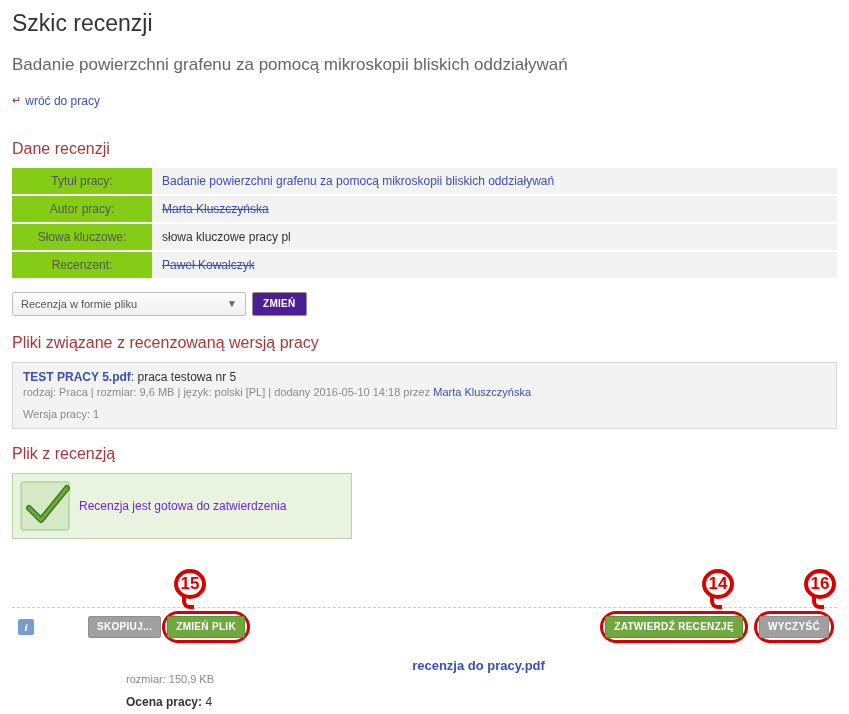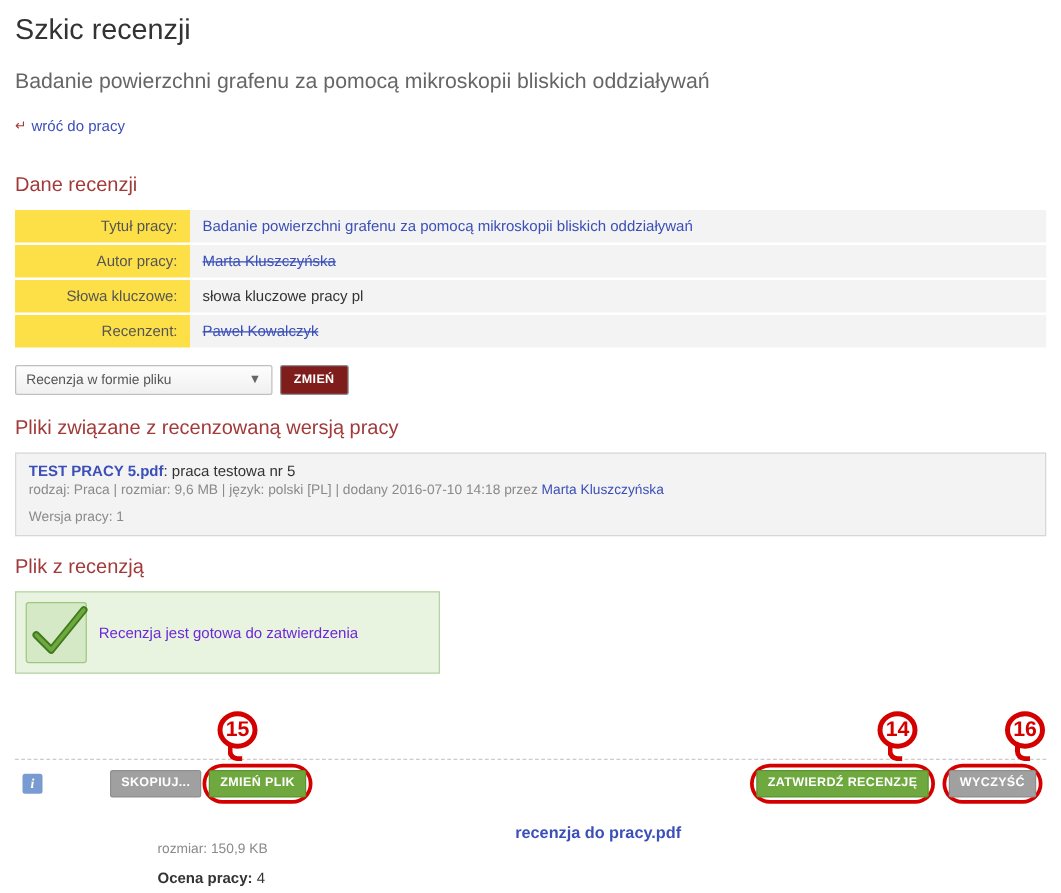--- a/index.html
+++ b/index.html
@@ -50,64 +50,64 @@
     margin-bottom: 12px;
   }
   .data-table td {
     padding: 6px 10px;
     border-bottom: 2px solid #fff;
     vertical-align: middle;
     font-size: 12px;
   }
   .data-table td.label {
     width: 140px;
-    text-align: right;
-    background: #fde047;
+    text-align: center;
+    background: #84cc16;
     color: #555;
   }
   .data-table td.value {
     background: #f3f3f3;
     color: #333;
   }
   .link-text { color: #3b4fb8; }
   .strike {
     color: #3b4fb8;
     text-decoration: line-through;
   }
 
   
   .dropdown-row {
     display: flex;
     align-items: center;
     gap: 6px;
     margin-bottom: 18px;
   }
   .select-box {
-    width: 206px;
+    width: 234px;
     height: 24px;
     border: 1px solid #bfbfbf;
     border-radius: 2px;
     background: linear-gradient(#fdfdfd,#f0f0f0);
     display: flex;
     align-items: center;
     justify-content: space-between;
     padding: 0 8px;
     font-size: 11px;
     color: #555;
     cursor: pointer;
     gap: 12px;
   }
   .select-caret { font-size: 10px; color: #666; }
   .btn-small {
     height: 24px;
     padding: 0 10px;
     font-size: 10px;
     font-weight: bold;
     color: #fff;
-    background: #7f1d1d;
+    background: #4c1d95;
     border: 1px solid #8f8f8f;
     border-radius: 2px;
     cursor: pointer;
     letter-spacing: 0.3px;
   }
 
   
   .file-box {
     border: 1px solid #d7d7d7;
     background: #f3f3f3;
@@ -299,21 +299,21 @@
   <button class="btn-small">ZMIEŃ</button>
 </div>
 
 <h2 class="section">Pliki związane z recenzowaną wersją pracy</h2>
 
 <div class="file-box">
   <div class="file-title">
     <span class="fname">TEST PRACY 5.pdf</span><span class="fdesc">: </span><span class="fdesc">praca testowa nr 5</span>
   </div>
   <div class="file-meta">
-    <span>rodzaj: Praca | rozmiar: 9,6 MB | język: polski [PL] | dodany 2016-07-10 14:18 przez </span><span class="uploader">Marta Kluszczyńska</span>
+    <span>rodzaj: Praca | rozmiar: 9,6 MB | język: polski [PL] | dodany 2016-05-10 14:18 przez </span><span class="uploader">Marta Kluszczyńska</span>
   </div>
   <div class="file-version">Wersja pracy: 1</div>
 </div>
 
 <h2 class="section">Plik z recenzją</h2>
 
 <div class="ready-box">
   <svg class="ready-check" viewBox="0 0 52 52">
     <rect x="2" y="2" width="48" height="48" rx="2" fill="#d6e9c6" stroke="#9ec77f" stroke-width="1"></rect>
     <path d="M10 28 L22 40 L48 8" fill="none" stroke="#3f7a1e" stroke-width="6" stroke-linecap="round" stroke-linejoin="round"></path>

